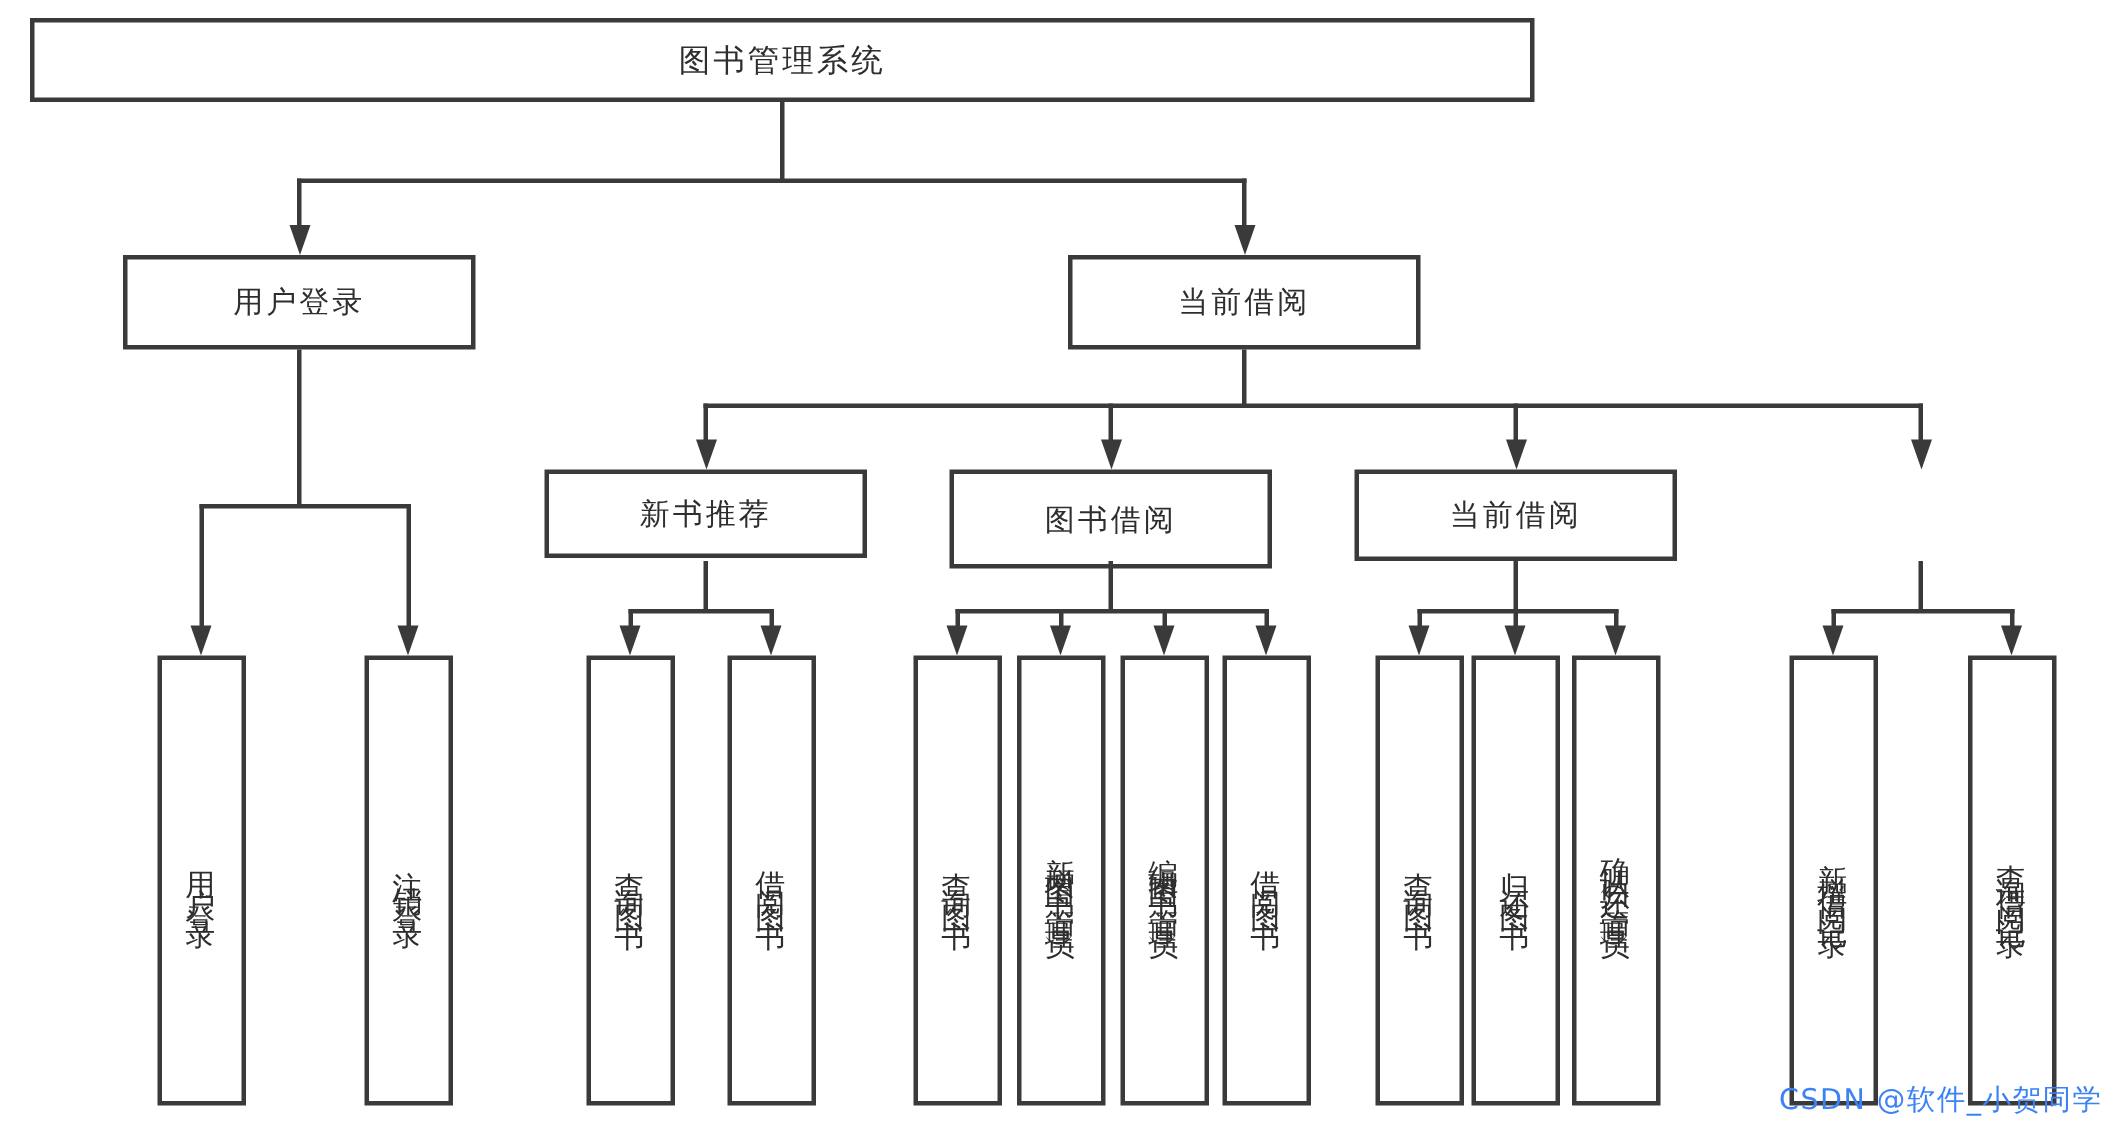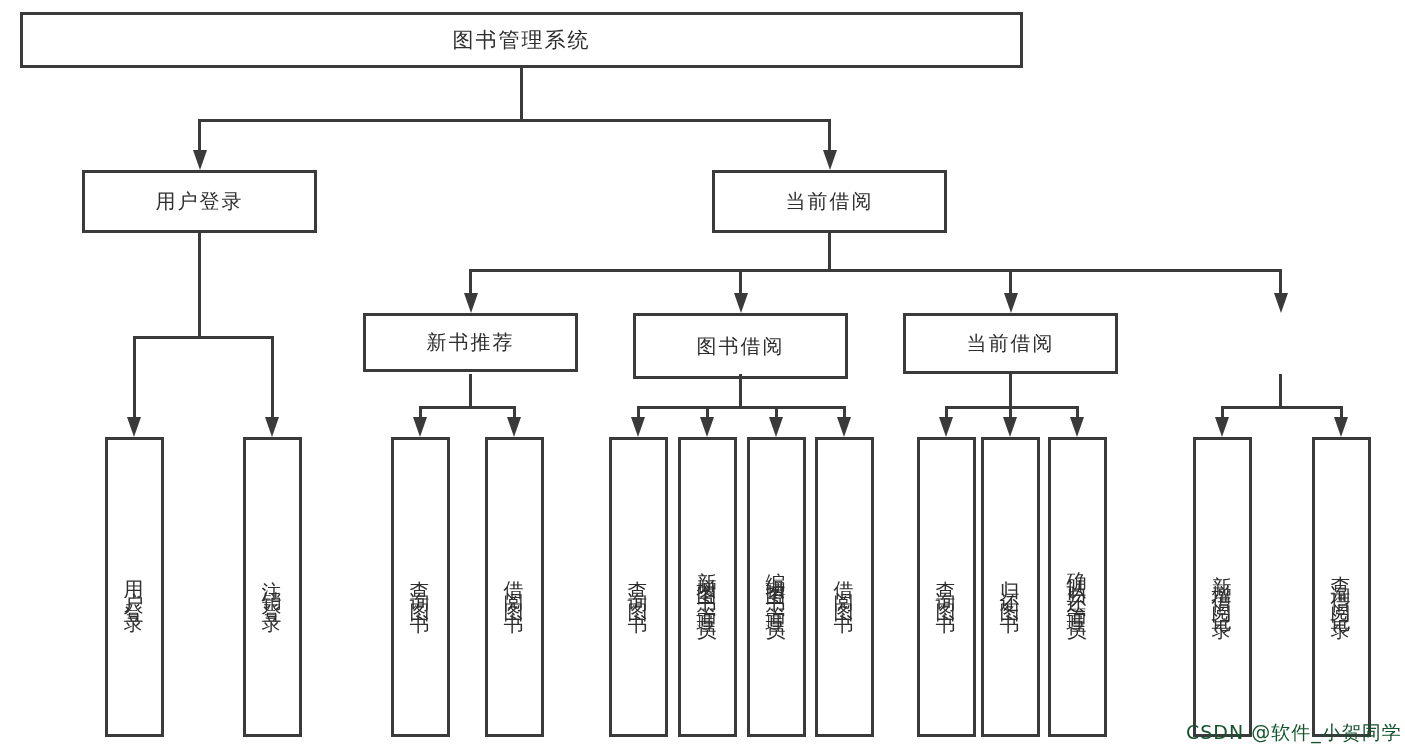--- a/index.html
+++ b/index.html
@@ -16,21 +16,21 @@
   
   .bx{position:absolute;box-sizing:border-box;border:3px solid #3a3a3a;background:#ffffff;
       display:flex;align-items:center;justify-content:center;
       font-size:20px;letter-spacing:2px;color:#2e2e2e;white-space:nowrap;}
   
   .vx{position:absolute;box-sizing:border-box;border:3px solid #3a3a3a;background:#ffffff;
       display:flex;align-items:center;justify-content:center;
       writing-mode:vertical-rl;text-orientation:mixed;
       font-size:20px;letter-spacing:11px;color:#2e2e2e;line-height:1;}
   .wm{position:absolute;left:1186px;top:720px;z-index:10;
-      font-size:19px;color:#14532d;letter-spacing:1px;white-space:nowrap;}
+      font-size:19px;color:#3b82f6;letter-spacing:1px;white-space:nowrap;}
 </style>
 </head>
 <body>
 
 <div class="canvas">
 
   <div class="bx" style="left:20px;top:12px;width:1003px;height:56px;font-size:21px;">图书管理系统</div>
 
   <div class="ln" style="left:519.5px;top:68px;width:3px;height:52px;"></div>
   <div class="ln" style="left:198px;top:119px;width:633px;height:3px;"></div>

